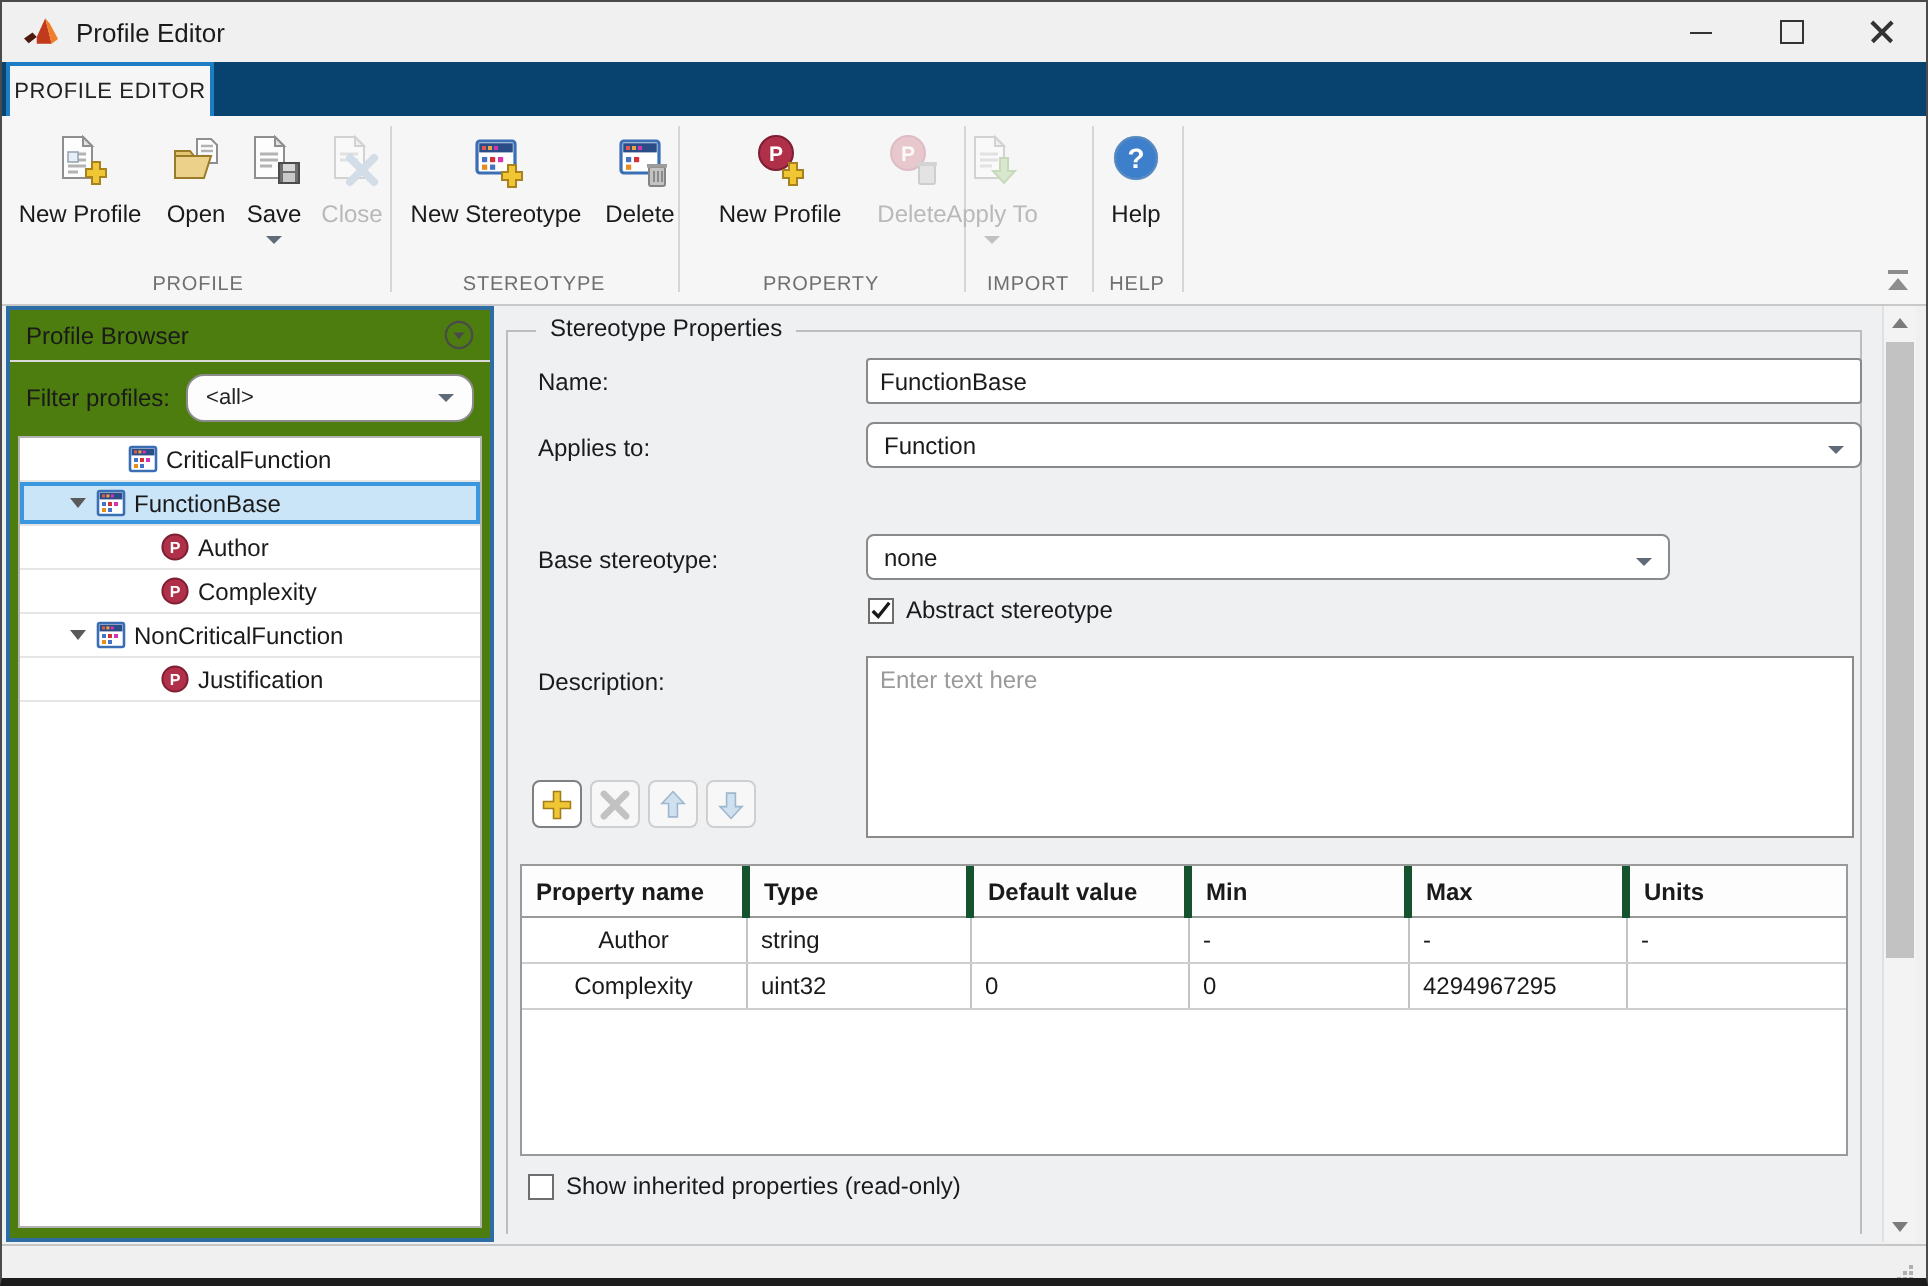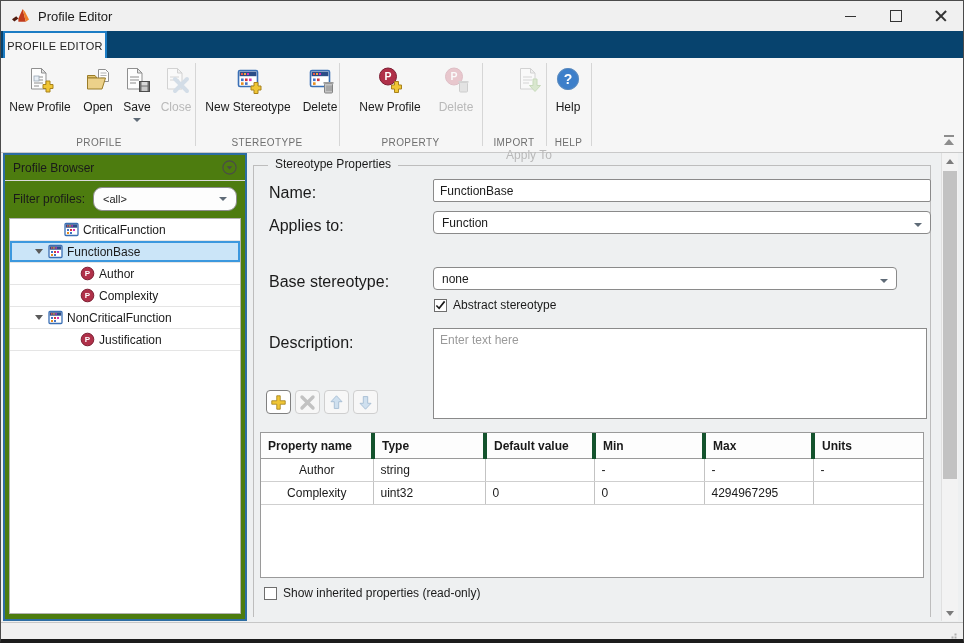--- a/index.html
+++ b/index.html
@@ -65,21 +65,21 @@
   .slot{width:16px;flex:0 0 16px;display:flex;align-items:center;justify-content:center;}
   .expander{width:0;height:0;border-left:4.5px solid transparent;border-right:4.5px solid transparent;border-top:5.5px solid #5a5a5a;}
   .tico{width:16px;flex:0 0 16px;display:flex;align-items:center;justify-content:center;}
   .tlbl{margin-left:4px;white-space:nowrap;}
   .ind0{padding-left:5px;} .ind1{padding-left:21px;} .ind2{padding-left:37px;}
 
   
   .groupbox{position:absolute;left:252px;top:164px;width:678px;height:452px;box-sizing:border-box;
     border:1px solid #bdbdbd;border-bottom:none;}
   .legend{position:absolute;top:-9px;left:14px;background:#eef0f1;padding:0 7px;font-size:12px;color:#1a1a1a;}
-  .flabel2{position:absolute;font-size:16px;color:#1a1a1a;}
+  .flabel2{position:absolute;font-size:12px;color:#1a1a1a;}
   .txt-input{position:absolute;box-sizing:border-box;border:1px solid #8a8a8a;border-radius:2px;background:#fff;
     font-family:"Liberation Sans",sans-serif;font-size:12px;color:#1a1a1a;padding:0 6px;}
   .combo{position:absolute;box-sizing:border-box;border:1px solid #8a8a8a;border-radius:4px;background:#fff;
     display:flex;align-items:center;padding:0 8px;font-size:12px;color:#1a1a1a;}
   .combo .caret-down{margin-left:auto;}
   .chkrow{position:absolute;display:flex;align-items:flex-end;}
   .chk{width:13px;height:13px;border:1px solid #6e6e6e;background:#fff;box-sizing:border-box;display:flex;align-items:center;justify-content:center;}
   .chklbl{margin-left:6px;font-size:12px;color:#1a1a1a;}
   textarea.desc{position:absolute;box-sizing:border-box;border:1px solid #8a8a8a;background:#fff;resize:none;
     font-family:"Liberation Sans",sans-serif;font-size:12px;color:#1d4ed8;padding:4px 6px;}
@@ -252,21 +252,21 @@
           <text x="12" y="14.3" font-size="10.5" font-weight="bold" fill="#fff" text-anchor="middle" font-family="Liberation Sans, sans-serif">P</text>
           <rect x="17.5" y="16.5" width="8" height="9.5" rx="1" fill="#cdcdcd" stroke="#9c9c9c"></rect>
           <rect x="16.5" y="15" width="10" height="1.8" fill="#ababab"></rect>
         </svg>
       </span>
       <span class="tlabel">Delete</span>
     </div>
 
     <div class="tb-divider" style="left:481px;"></div>
 
-    <div class="tb-btn disabled" style="left:502px;width:52px;gap:48px;">
+    <div class="tb-btn disabled" style="left:469px;width:52px;">
       <span class="ticon">
         <svg viewBox="0 0 28 28" width="28" height="28">
           <path d="M5.5 2.5 h10 l4.5 4.5 v16 h-14.5 z" fill="#fdfdfd" stroke="#a8a8a8"></path>
           <path d="M15.5 2.5 v4.5 h4.5 z" fill="#e9e9e9" stroke="#a8a8a8"></path>
           <path d="M8 11 h9 M8 14 h9 M8 17 h6" stroke="#c9c9c9" stroke-width="1.4"></path>
           <path d="M19 13 v6.5 h3.5 l-5.5 6 -5.5 -6 h3.5 v-6.5 z" transform="translate(3,0)" fill="#b7d6a0" stroke="#8fb874"></path>
         </svg>
       </span>
       <span class="tlabel">Apply To</span>
       <span class="caret-down"></span>
@@ -428,21 +428,21 @@
   <span class="flabel2" style="left:268px;top:183px;">Name:</span>
   <input class="txt-input abs" style="left: 432px; top: 178px; width: 498px; height: 23px;" type="text" value="FunctionBase">
 
   <span class="flabel2" style="left:268px;top:216px;">Applies to:</span>
   <div class="combo abs" style="left:432px;top:210px;width:498px;height:23px;">
     <span>Function</span>
     <span class="caret-down"></span>
   </div>
 
   <span class="flabel2" style="left:268px;top:272px;">Base stereotype:</span>
-  <div class="combo abs" style="left:432px;top:266px;width:464px;height:23px;">
+  <div class="combo abs" style="left:432px;top:266px;width:402px;height:23px;">
     <span>none</span>
     <span class="caret-down"></span>
   </div>
 
   <div class="chkrow" style="left:433px;top:297px;">
     <span class="chk">
       <svg viewBox="0 0 12 12" width="11" height="11">
           <path d="M1.5 6 L4.5 9 L10.5 1.5" fill="none" stroke="#1a1a1a" stroke-width="1.8"></path>
         </svg>
     </span>

